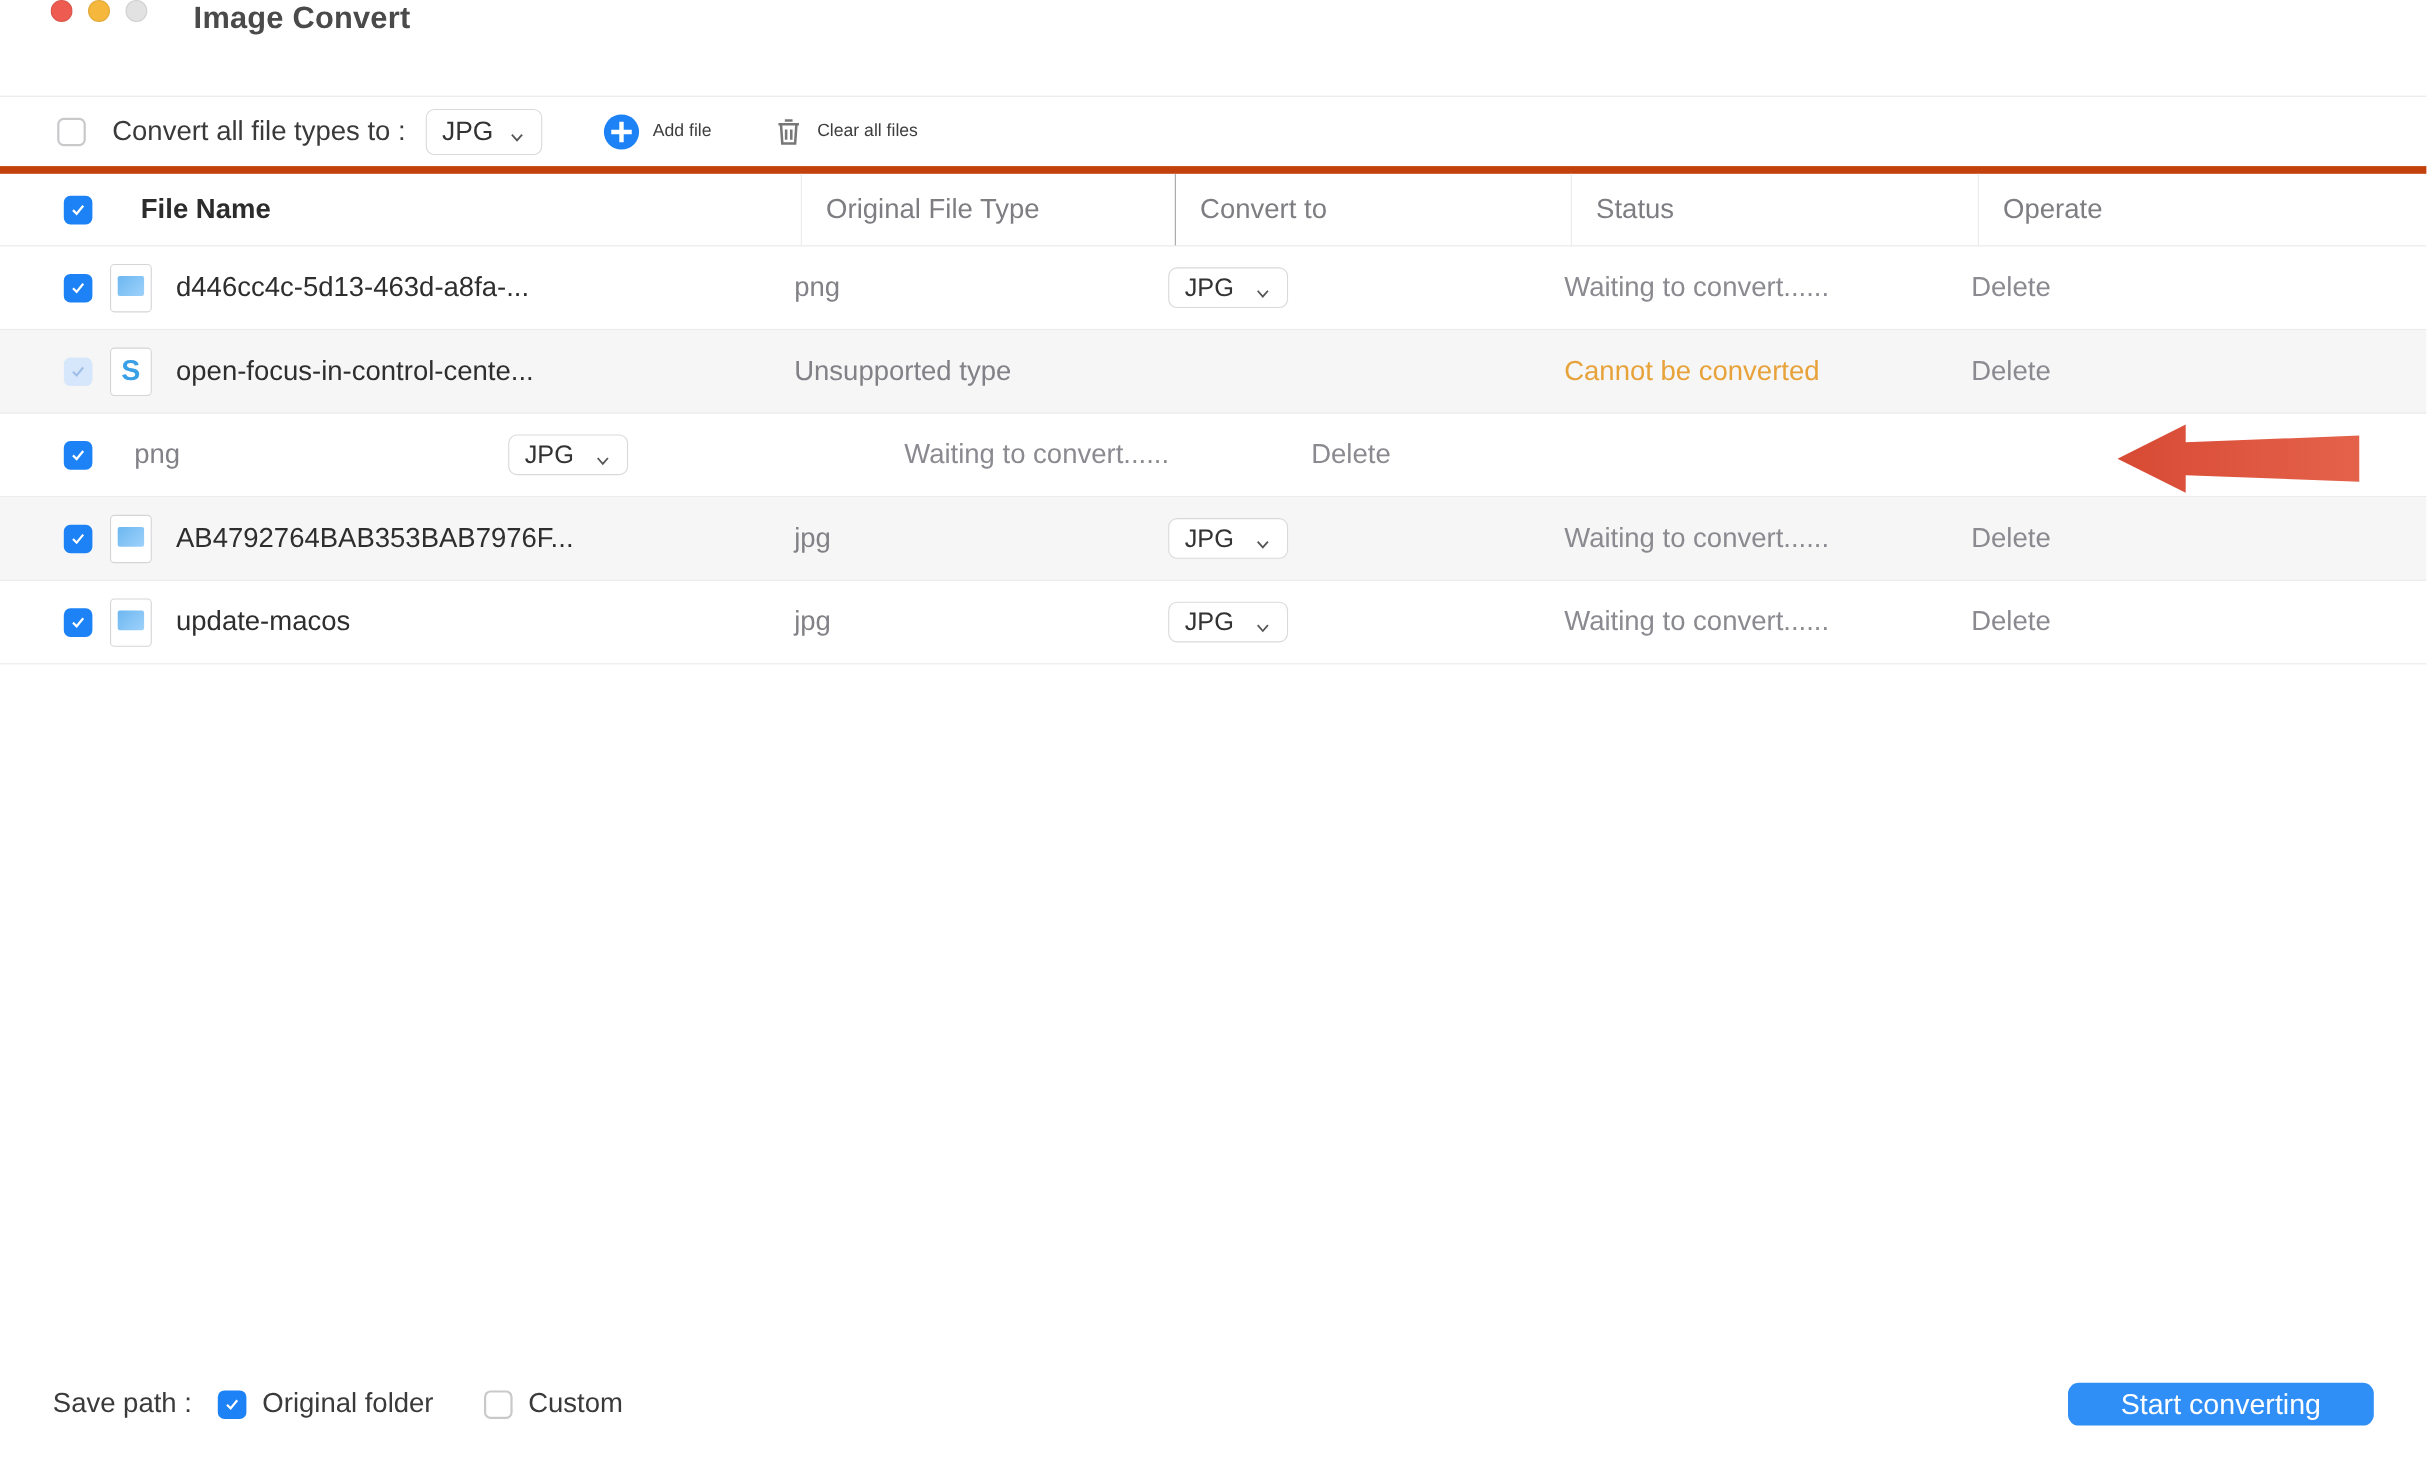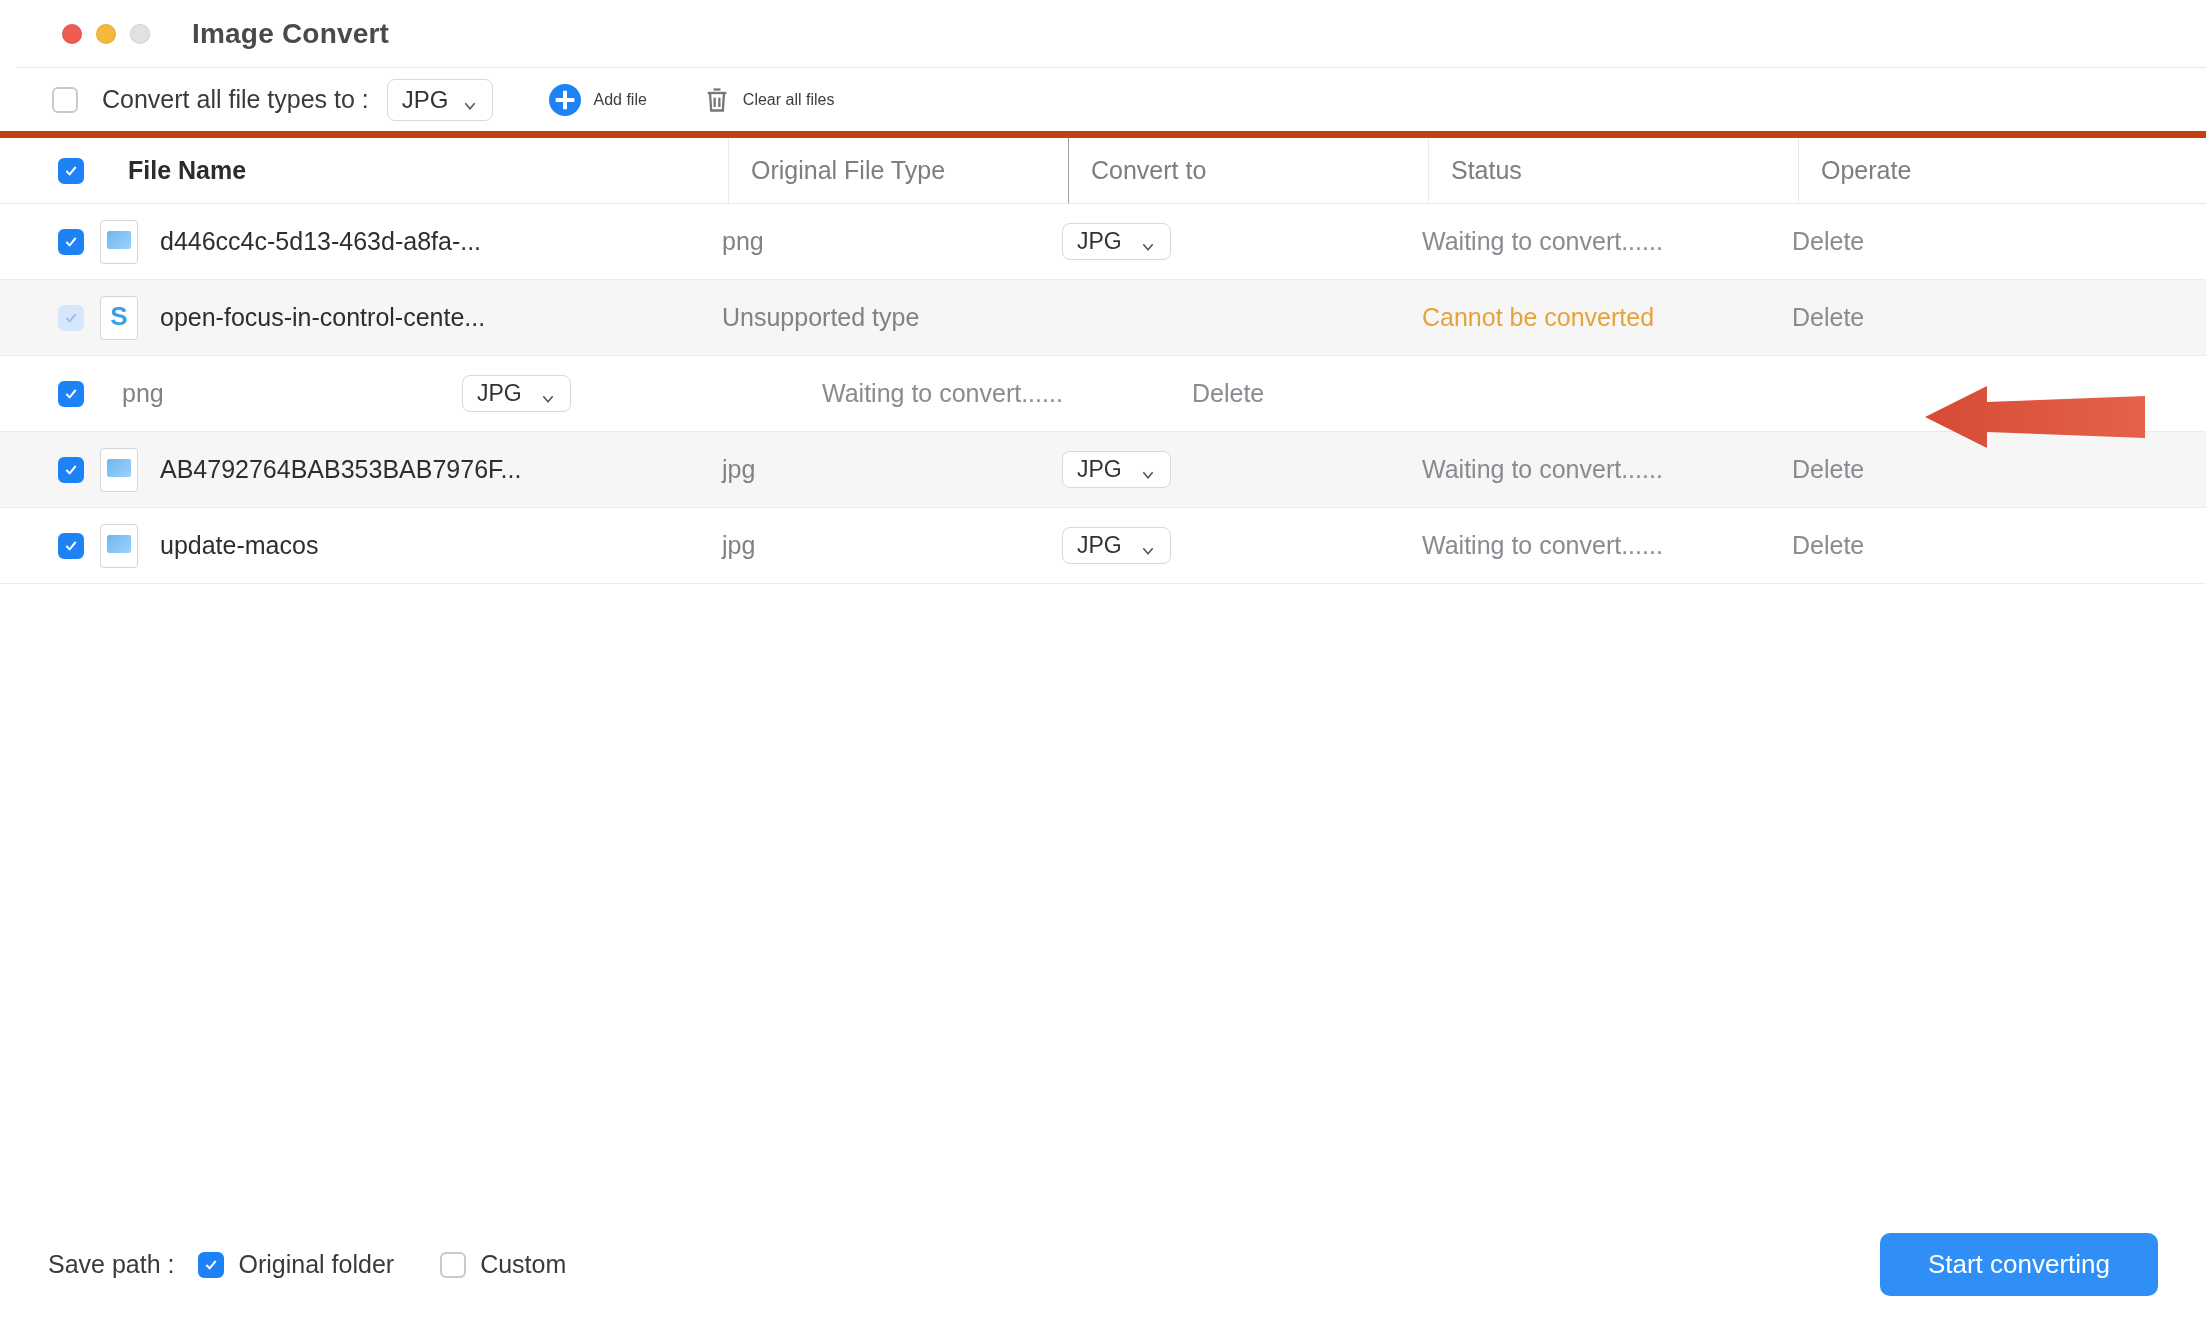--- a/index.html
+++ b/index.html
@@ -9,25 +9,24 @@
     color: #2c2c2c;
     background: #ffffff;
     width: 2206px;
     height: 1340px;
     overflow: hidden;
   }
 
   
   .titlebar {
     display: flex;
-    align-items: center;
-    height: 68px;
+    align-items: flex-start;
+    height: 88px;
     padding-left: 46px;
     border-bottom: 1px solid #e8e8ea;
-    margin-left: 16px;
   }
   .traffic-lights { display: flex; gap: 14px; align-items: center; }
   .traffic-dot {
     width: 20px; height: 20px; border-radius: 50%;
     border: 1px solid rgba(0,0,0,0.08);
   }
   .tl-red    { background: #ee5c51; }
   .tl-yellow { background: #f6b83c; }
   .tl-grey   { background: #e3e2e3; }
   .app-title {
@@ -203,21 +202,21 @@
     align-items: center;
     padding: 0 48px;
   }
   .save-path-group { display:flex; align-items:center; gap: 18px; font-size: 25px; color:#3a3a3a; }
   .save-path-group .opt { display:inline-flex; align-items:center; gap: 14px; margin-left: 6px; }
   .start-btn {
     margin-left: auto;
     background:#2f8ff7;
     color:#fff;
     font-size: 26px;
-    padding: 16px 48px;
+    padding: 4px 48px;
     border-radius: 10px;
     cursor:pointer;
     border:none;
   }
 </style>
 </head>
 <body>
 
 <div class="titlebar">
   <div class="traffic-lights">

